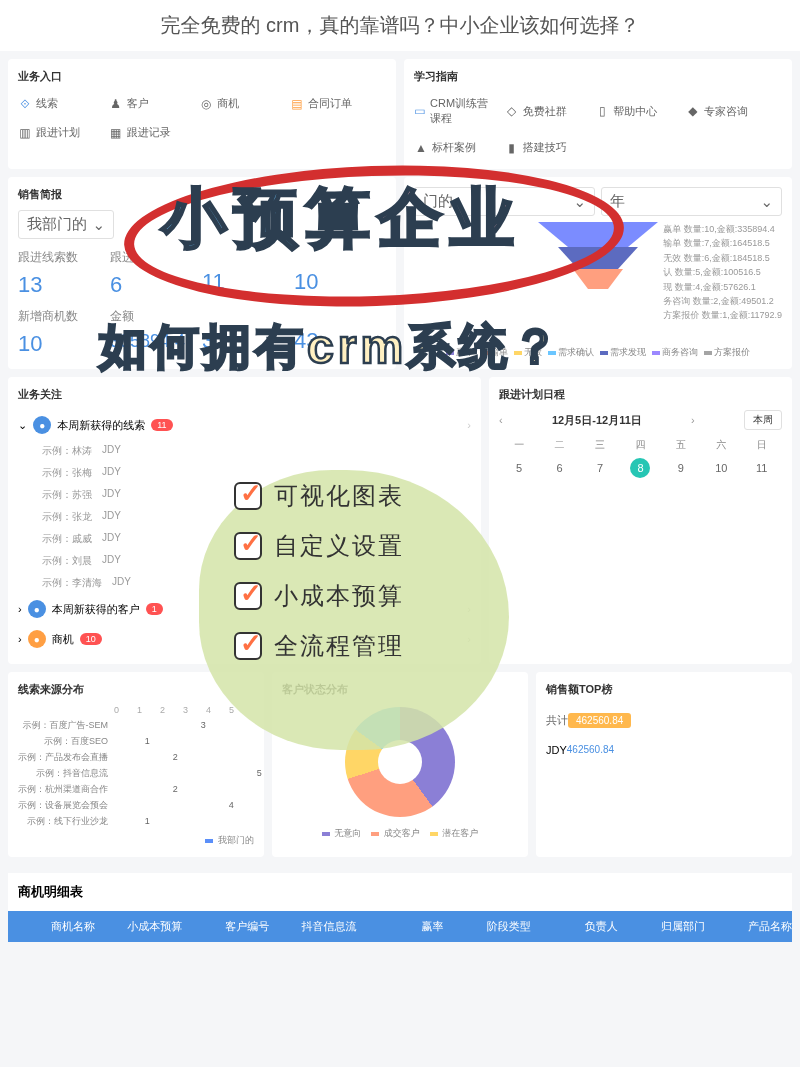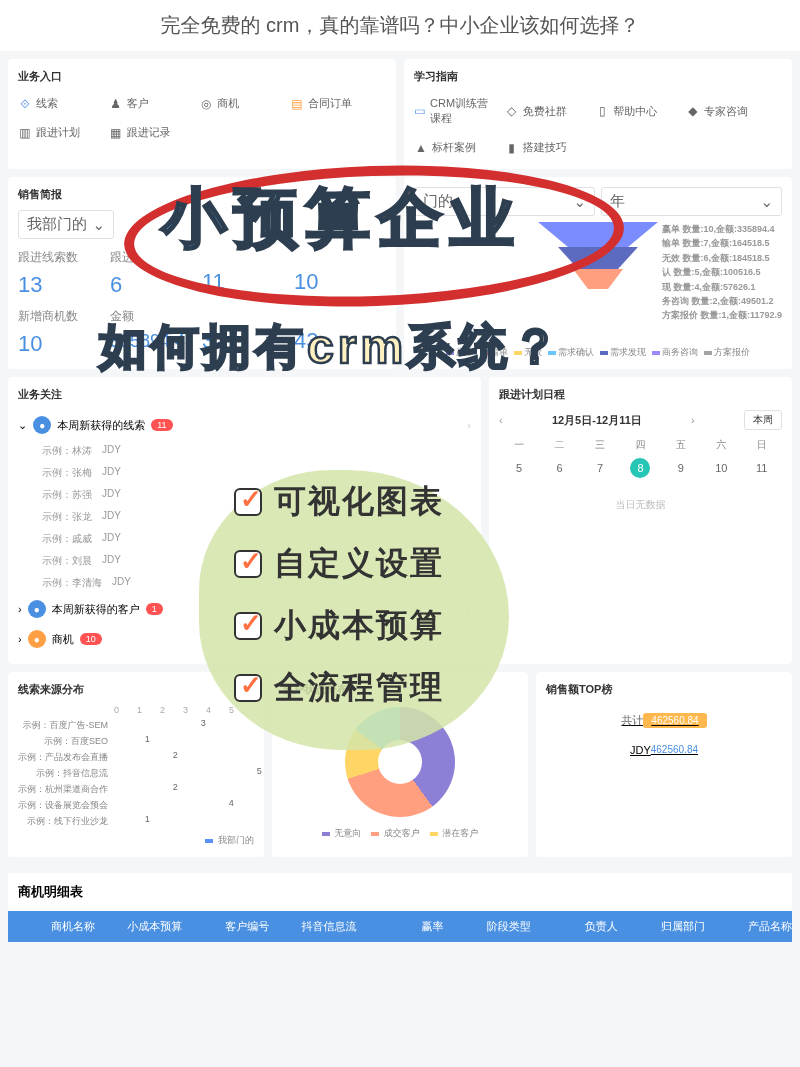--- a/index.html
+++ b/index.html
@@ -22,21 +22,21 @@
 .stat-block { flex: 1; }
 .stat-label { font-size: 12px; color: #888; margin-bottom: 6px; }
 .stat-value { font-size: 22px; color: #4a90e2; font-weight: 400; }
 
 
 .funnel { position: relative; height: 120px; display: flex; justify-content: center; align-items: flex-start; }
 .funnel-shape { position: absolute; }
 .funnel-top { width: 120px; height: 0; border-left: 30px solid transparent; border-right: 30px solid transparent; border-top: 25px solid #7b8cff; }
 .funnel-mid { width: 80px; height: 0; border-left: 20px solid transparent; border-right: 20px solid transparent; border-top: 22px solid #5c6bc0; top: 25px; }
 .funnel-bot { width: 50px; height: 0; border-left: 15px solid transparent; border-right: 15px solid transparent; border-top: 20px solid #ff9f7f; top: 47px; }
-.funnel-legend { position: absolute; right: 0; top: 0; font-size: 9px; color: #999; line-height: 1.6; font-weight: bold; }
+.funnel-legend { position: absolute; right: 0; top: 0; font-size: 9px; color: #999; line-height: 1.6; }
 .funnel-bottom-legend { display: flex; gap: 6px; justify-content: center; font-size: 9px; color: #888; margin-top: 4px; flex-wrap: wrap; }
 .legend-dot { display: inline-block; width: 8px; height: 4px; margin-right: 2px; }
 
 
 .focus-header { display: flex; align-items: center; gap: 6px; font-size: 11px; padding: 6px 0; cursor: pointer; }
 .focus-icon { width: 18px; height: 18px; border-radius: 50%; display: flex; align-items: center; justify-content: center; font-size: 10px; color: #fff; }
 .focus-badge { background: #ff5252; color: #fff; border-radius: 8px; font-size: 9px; padding: 1px 6px; min-width: 16px; text-align: center; }
 .focus-list-item { display: flex; gap: 10px; font-size: 10px; color: #999; padding: 4px 0 4px 24px; }
 
 
@@ -44,34 +44,34 @@
 .cal-nav { cursor: pointer; color: #999; }
 .cal-week-btn { border: 1px solid #e0e0e0; padding: 2px 8px; border-radius: 3px; font-size: 10px; cursor: pointer; }
 .cal-days { display: flex; justify-content: space-around; font-size: 10px; color: #888; margin-bottom: 6px; }
 .cal-dates { display: flex; justify-content: space-around; font-size: 11px; color: #666; }
 .cal-date { width: 20px; height: 20px; display: flex; align-items: center; justify-content: center; border-radius: 50%; cursor: pointer; }
 .cal-date.active { background: #26c6b4; color: #fff; }
 .cal-empty { text-align: center; font-size: 10px; color: #bbb; margin-top: 20px; }
 
 
 .barchart-axis { display: flex; font-size: 9px; color: #aaa; gap: 18px; justify-content: flex-end; padding-right: 20px; margin-bottom: 4px; }
-.bar-row { display: flex; align-items: flex-start; gap: 6px; margin-bottom: 3px; font-size: 9px; color: #888; }
+.bar-row { display: flex; align-items: center; gap: 6px; margin-bottom: 3px; font-size: 9px; color: #888; }
 .bar-label { width: 90px; text-align: right; white-space: nowrap; overflow: hidden; }
 .bar-track { flex: 1; height: 10px; position: relative; }
 .bar-fill { height: 100%; background: #5b8ff9; }
 .bar-num { position: absolute; font-size: 9px; color: #666; top: -1px; }
 .bar-legend { text-align: right; font-size: 9px; color: #888; margin-top: 6px; }
 
 
 .pie { width: 110px; height: 110px; border-radius: 50%; margin: 10px auto; background: conic-gradient(#8b7fd6 0 40%, #ff9f7f 40% 70%, #ffd666 70% 85%, #6bc6ff 85% 100%); position: relative; }
 .pie::after { content: ''; position: absolute; width: 44px; height: 44px; background: #fff; border-radius: 50%; top: 33px; left: 33px; }
 .pie-legend { display: flex; justify-content: center; gap: 10px; font-size: 9px; color: #888; }
 
 
-.top-row { display: flex; justify-content: center; font-size: 11px; padding: 8px 0; text-decoration: underline; }
+.top-row { display: flex; justify-content: flex-start; font-size: 11px; padding: 8px 0; }
 .top-total { color: #666; }
 .top-value { background: #ffb84d; color: #fff; padding: 2px 8px; border-radius: 3px; font-size: 10px; }
 .top-value-plain { color: #4a90e2; font-size: 10px; }
 
 
 .detail-header { background: #4a90e2; color: #fff; display: flex; font-size: 11px; padding: 8px 0; }
 .detail-header > div { flex: 1; text-align: right; }
 .detail-section-title { font-size: 13px; font-weight: 600; padding: 10px; background: #fff; margin-top: 8px; }
 
 
@@ -79,21 +79,21 @@
 .red-ellipse { position: absolute; top: 166px; left: 120px; width: 500px; height: 140px; border: 10px solid #d32f2f; border-radius: 50%; transform: rotate(-2deg); }
 .headline1 { position: absolute; top: 175px; left: 158px; font-size: 64px; font-weight: 900; letter-spacing: 8px; -webkit-text-stroke: 3px #2c3e50; }
 .headline1 .blue { color: #6ec5ff; }
 .headline1 .pink { color: #ffb3c1; }
 .headline2 { position: absolute; top: 315px; left: 95px; font-size: 48px; font-weight: 900; color: #fff0c2; -webkit-text-stroke: 2.5px #2c3e50; letter-spacing: 4px; }
 .green-blob { position: absolute; top: 470px; left: 195px; width: 310px; height: 280px; background: #d4e4a8; border-radius: 45% 55% 50% 48%; opacity: 0.85; }
 .checklist { position: absolute; top: 480px; left: 230px; }
 .check-item { display: flex; align-items: center; gap: 12px; margin-bottom: 18px; }
 .check-box { width: 28px; height: 28px; border: 2.5px solid #333; border-radius: 6px; background: #fff; position: relative; }
 .check-box::after { content: '✓'; position: absolute; top: -6px; left: 4px; font-size: 26px; color: #ff7043; font-weight: bold; }
-.check-text { font-size: 32px; font-weight: 700; color: #333; letter-spacing: 2px; }
+.check-text { font-size: 24px; font-weight: 400; color: #333; letter-spacing: 2px; }
 </style>
 </head>
 <body>
 
 <div class="page-title">完全免费的 crm，真的靠谱吗？中小企业该如何选择？</div>
 
 <div class="dashboard">
 
   <div class="row">
     <div class="card col">
@@ -311,21 +311,20 @@
         </div>
       <div class="cal-dates" id="cal-dates">
           <span class="cal-date">5</span>
           <span class="cal-date">6</span>
           <span class="cal-date">7</span>
           <span class="cal-date active">8</span>
           <span class="cal-date">9</span>
           <span class="cal-date">10</span>
           <span class="cal-date">11</span>
         </div>
-      <div class="cal-empty">当日无数据</div>
     </div>
   </div>
 
   <div class="row">
     <div class="card col">
       <div class="card-title">线索来源分布</div>
       <div class="barchart-axis">
           <span>0</span>
           <span>1</span>
           <span>2</span>

